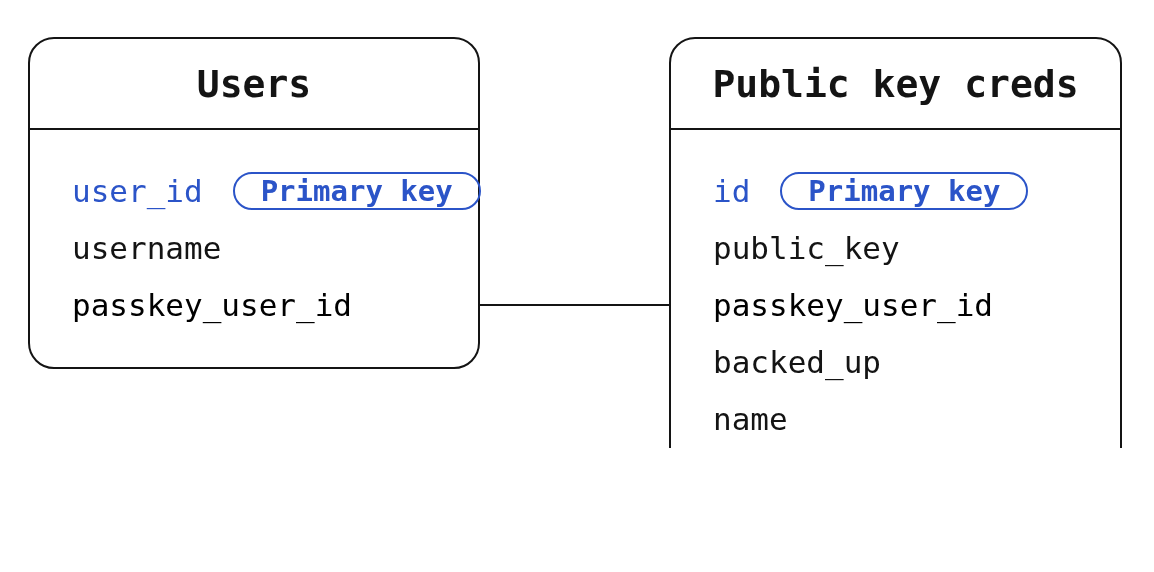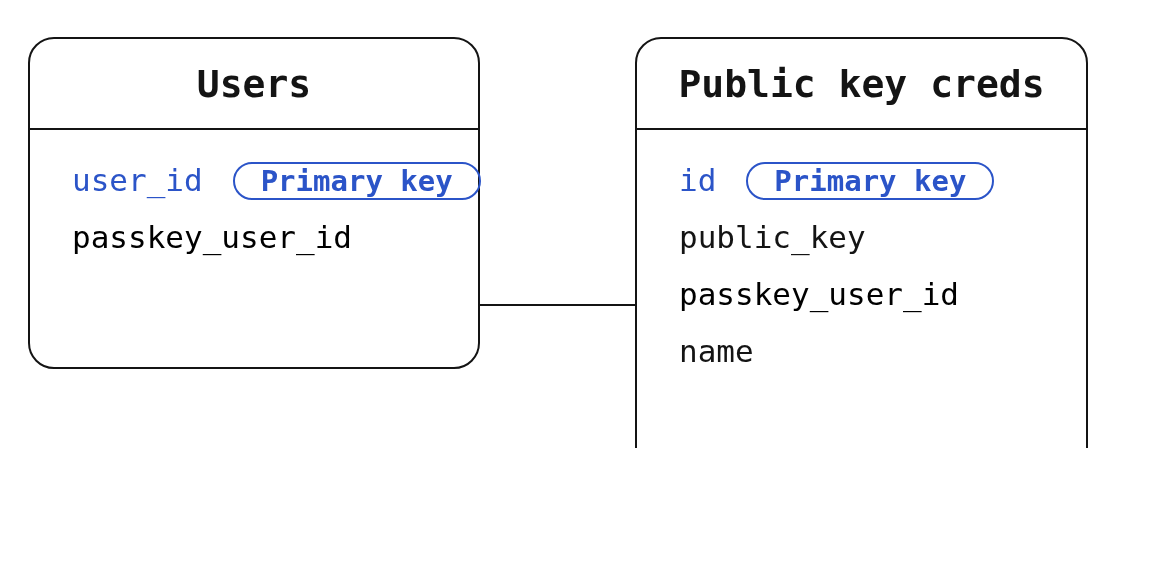--- a/index.html
+++ b/index.html
@@ -22,21 +22,21 @@
     border: 2px solid #141414;
     border-radius: 26px;
   }
   .table.t-users {
     left: 28px;
     top: 37px;
     width: 452px;
     height: 332px;
   }
   .table.t-creds {
-    left: 635px;
+    left: 669px;
     top: 37px;
     width: 453px;
     height: 497px;
   }
   .table-header {
     box-sizing: border-box;
     height: 91px;
     border-bottom: 2px solid #141414;
     display: flex;
     align-items: center;
@@ -46,20 +46,21 @@
     color: #141414;
     letter-spacing: 0;
     white-space: nowrap;
   }
   .table-body {
     padding: 32px 0 0 42px;
   }
   .row {
     height: 57px;
     display: flex;
+    align-items: center;
     white-space: nowrap;
   }
   .field {
     font-size: 31px;
     color: #141414;
   }
   .field.c-blue   { color: #2b54c8; }
   .field.c-orange { color: #000000; }
   .badge {
     margin-left: 30px;
@@ -89,20 +90,23 @@
 <div class="canvas">
 
   <div class="table t-users">
     <div class="table-header">Users</div>
     <div class="table-body">
       <div class="row">
         <span class="field c-blue">user_id</span>
         <span class="badge">Primary key</span>
       </div>
       <div class="row">
+        <span class="field">username</span>
+      </div>
+      <div class="row">
         <span class="field c-orange">passkey_user_id</span>
       </div>
     </div>
   </div>
 
   <div class="connector"></div>
 
   <div class="table t-creds">
     <div class="table-header">Public key creds</div>
     <div class="table-body">
@@ -110,18 +114,21 @@
         <span class="field c-blue">id</span>
         <span class="badge">Primary key</span>
       </div>
       <div class="row">
         <span class="field">public_key</span>
       </div>
       <div class="row">
         <span class="field c-orange">passkey_user_id</span>
       </div>
       <div class="row">
+        <span class="field">backed_up</span>
+      </div>
+      <div class="row">
         <span class="field">name</span>
       </div>
     </div>
   </div>
 
 </div>
 
 </body></html>

